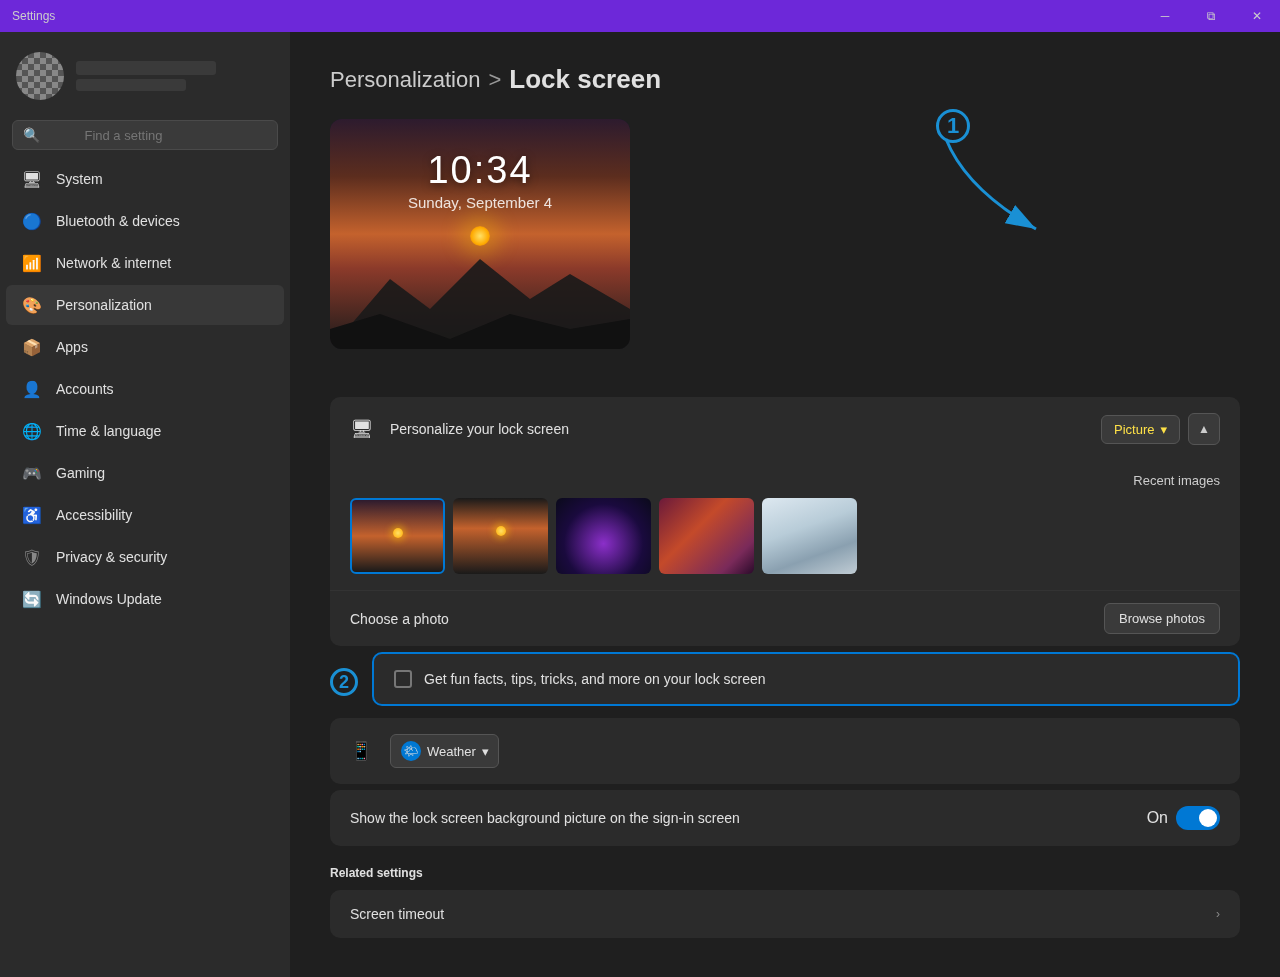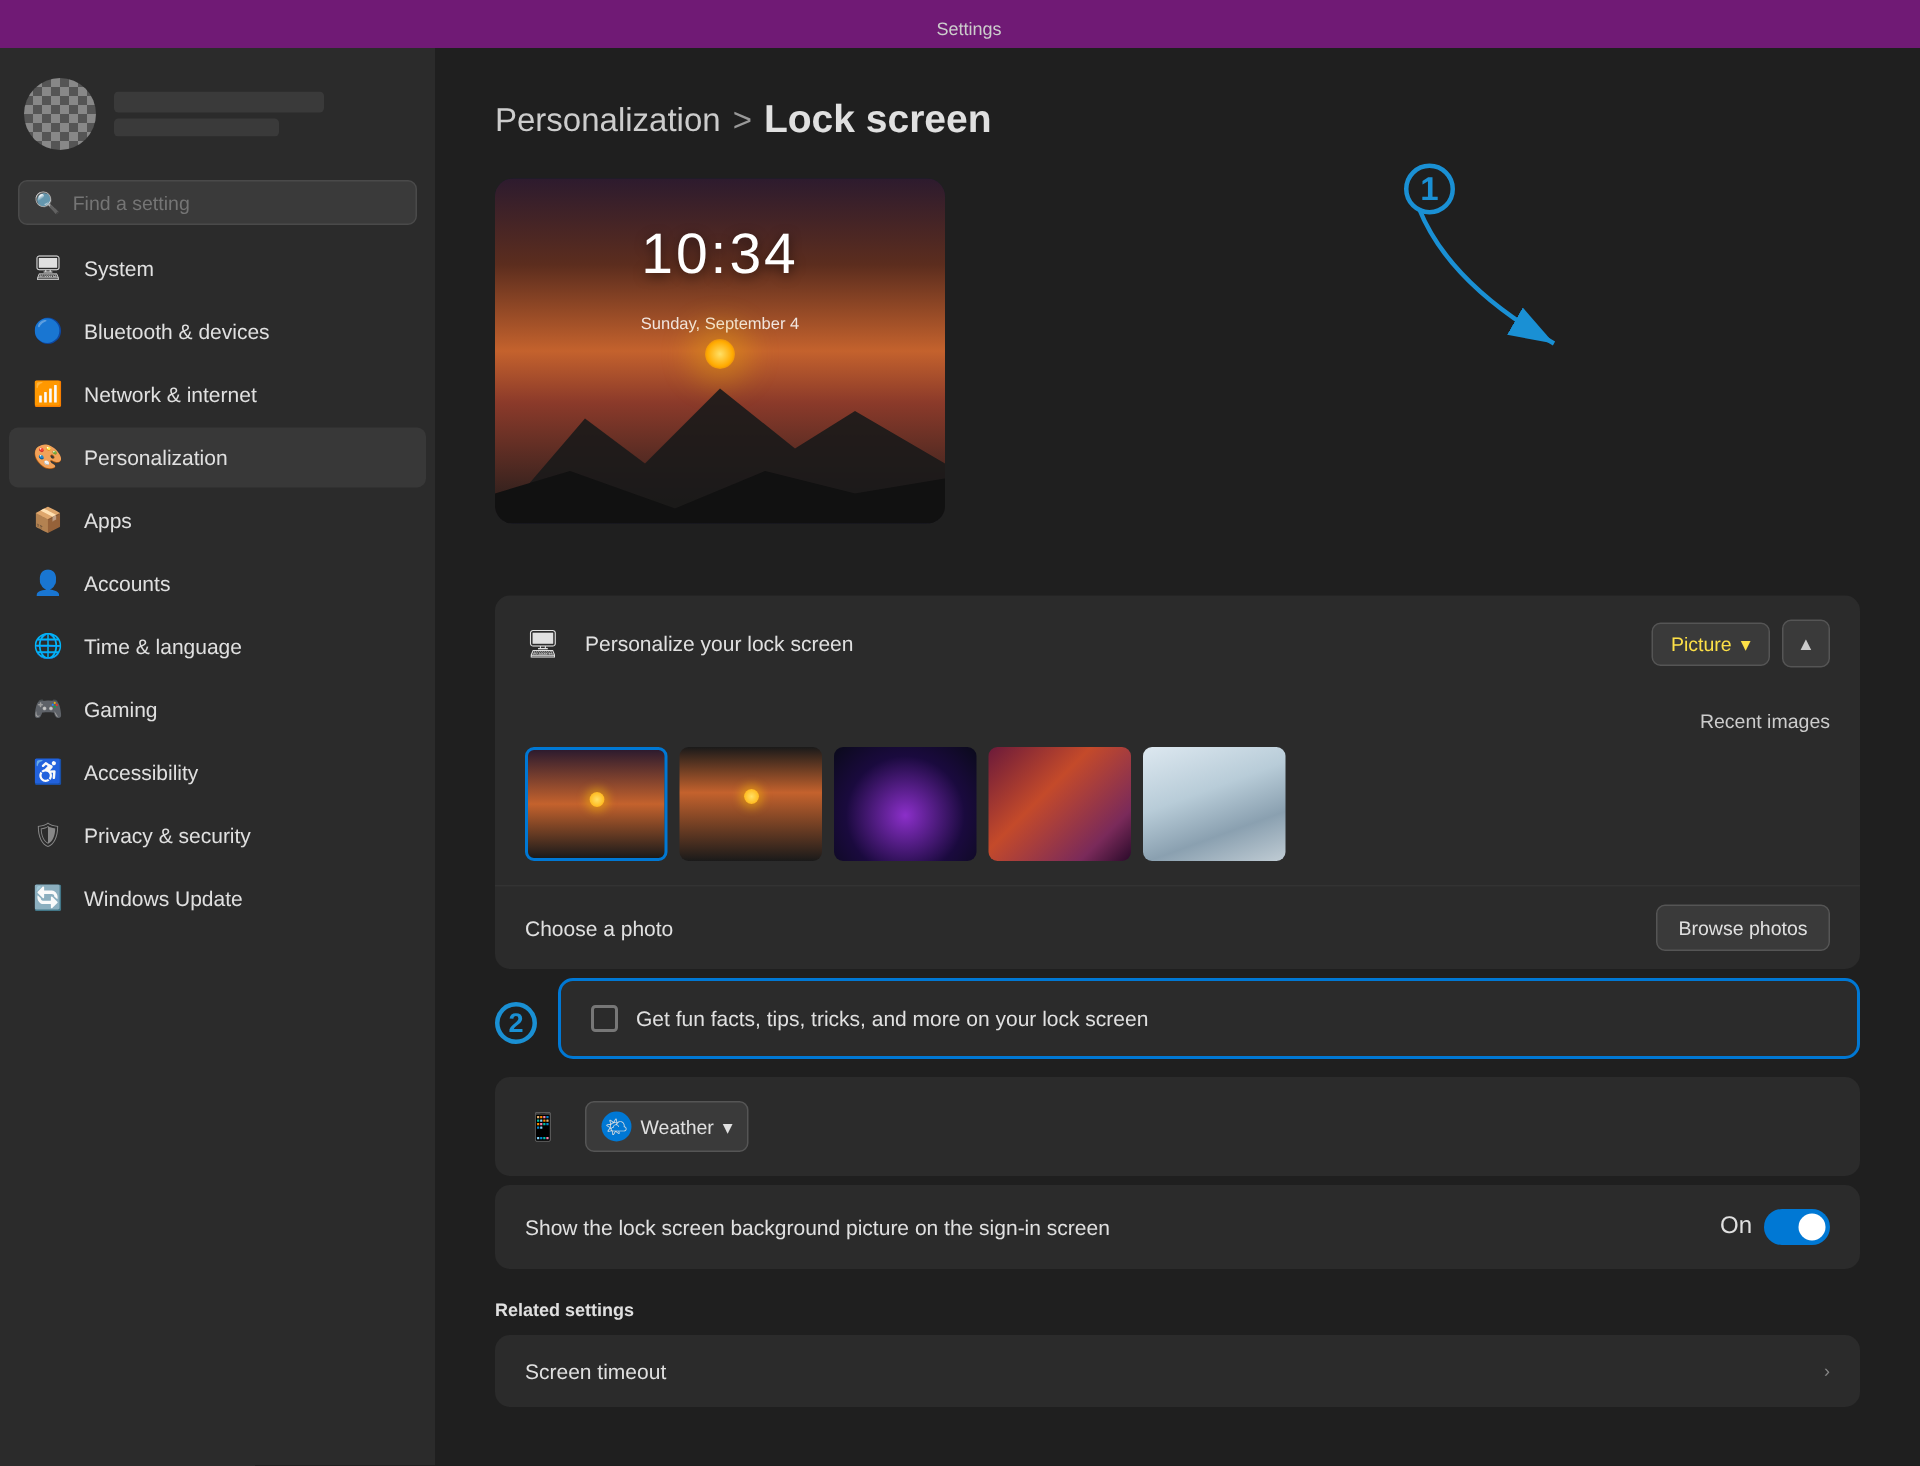--- a/index.html
+++ b/index.html
@@ -13,25 +13,24 @@
       overflow: hidden;
       display: flex;
       flex-direction: column;
     }
 
     
     .titlebar {
       display: flex;
       align-items: center;
       justify-content: space-between;
-      background: #701a75;
+      background: #6d28d9;
       height: 32px;
-      padding: 12px 0 0 12px;
-      flex-shrink: 0;
-      flex-direction: column;
+      padding: 0 0 0 12px;
+      flex-shrink: 0;
     }
     .titlebar-title {
       font-size: 12px;
       color: #ccc;
     }
     .titlebar-controls {
       display: flex;
     }
     .titlebar-btn {
       width: 46px;
@@ -128,20 +127,21 @@
       gap: 8px;
       border: 1px solid #4a4a4a;
     }
     .search-box input {
       background: transparent;
       border: none;
       outline: none;
       color: #ccc;
       font-size: 13px;
       flex: 1;
+      margin-left: 36px;
     }
     .search-icon-svg {
       color: #888;
       font-size: 14px;
     }
 
     .nav-item {
       display: flex;
       align-items: center;
       padding: 10px 16px;
@@ -216,23 +216,23 @@
       padding-top: 30px;
     }
     .lockscreen-time {
       font-size: 38px;
       font-weight: 200;
       color: white;
       letter-spacing: 2px;
       text-shadow: 0 2px 8px rgba(0,0,0,0.5);
     }
     .lockscreen-date {
-      font-size: 11px;
+      font-size: 15px;
       color: rgba(255,255,255,0.85);
-      margin-top: 18px;
+      margin-top: 2px;
     }
     
     .mountain {
       position: absolute;
       bottom: 0;
       left: 0;
       width: 100%;
     }
     
     .sun-area {

